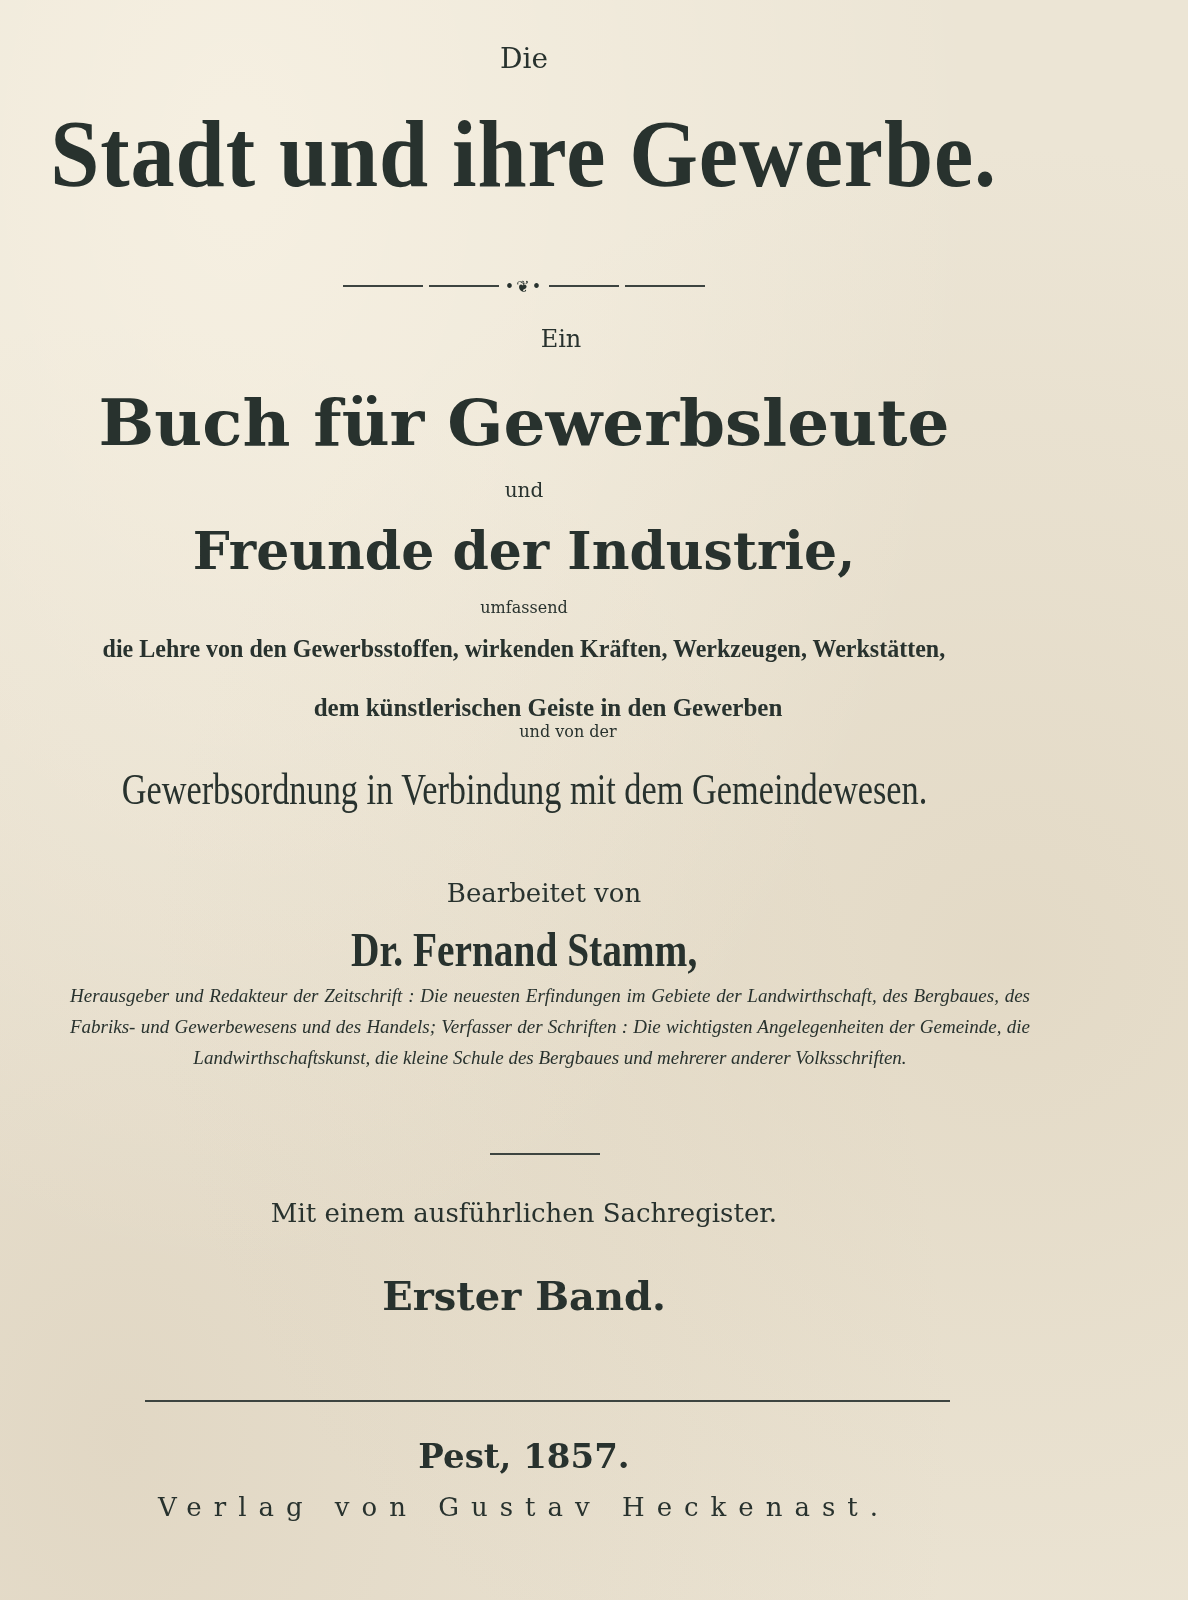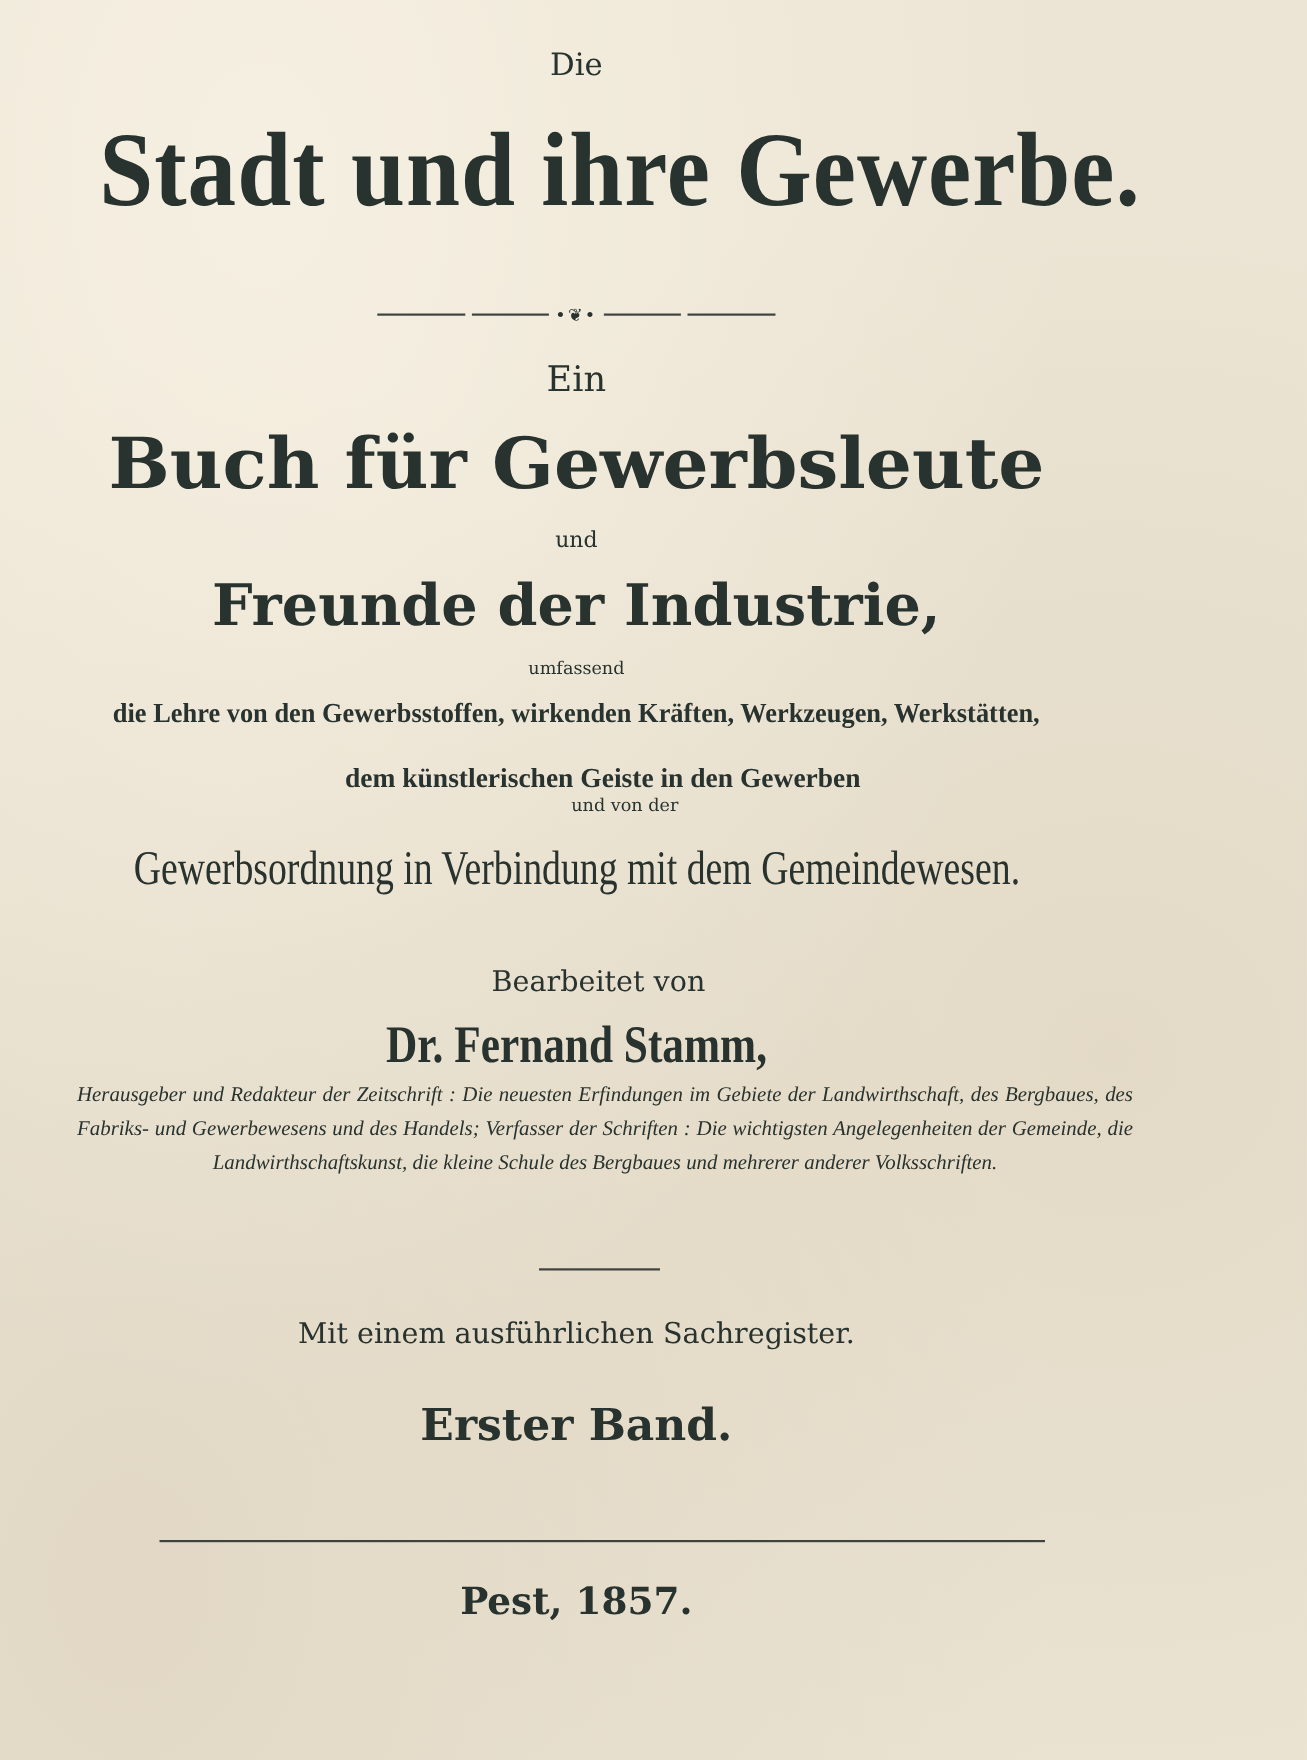--- a/index.html
+++ b/index.html
@@ -11,28 +11,28 @@
         radial-gradient(ellipse at 85% 60%, rgba(210,196,170,0.35), transparent 60%),
         radial-gradient(ellipse at 10% 90%, rgba(205,190,165,0.35), transparent 55%);
       color: #28322e;
       font-family: "DejaVu Serif", serif;
       position: relative;
     }
     .page { position: absolute; inset: 0; }
     .line { position: absolute; left: 0; width: 1048px; text-align: center; white-space: nowrap; }
     .cond { display: inline-block; transform-origin: center; }
     #die { top: 42px; font-size: 28px; }
-    #title { top: 98px; font-size: 96px; font-family: "Liberation Serif", serif; font-weight: bold; letter-spacing: 1px; padding-left: 40px; }
+    #title { top: 98px; font-size: 96px; font-family: "Liberation Serif", serif; font-weight: bold; letter-spacing: 1px; }
     #title .cond { transform: scaleX(0.92); }
     #orn { top: 272px; }
     .ornament { display:inline-flex; align-items:center; gap:6px; }
     .ornament .rule { width: 80px; height: 2px; background: #3d4440; display:inline-block; }
     .ornament .rule.long { width: 70px; }
     .ornament .glyph { font-size: 16px; letter-spacing: 2px; }
-    #ein { top: 325px; font-size: 32px; }
+    #ein { top: 325px; font-size: 24px; padding-left: 37px; }
     #buch { top: 385px; font-size: 64px; font-weight: bold; }
     #buch .cond { transform: scaleX(1.03); }
     #und1 { top: 478px; font-size: 20px; }
     #freunde { top: 520px; font-size: 52px; font-weight: bold; }
     #umf { top: 598px; font-size: 16px; }
     #lehre1 { top: 635px; font-size: 25px; font-weight: bold; font-family: "Liberation Serif", serif; }
     #lehre1 .cond { transform: scaleX(0.96); }
     #lehre2 { top: 694px; font-size: 25px; font-weight: bold; font-family: "Liberation Serif", serif; margin-left: 24px; }
     #undvon { top: 722px; font-size: 16px; padding-left: 44px; }
     #gewo { top: 764px; font-size: 44px; font-family: "Liberation Serif", serif; }
@@ -74,13 +74,14 @@
   <div class="line" id="undvon">und von der</div>
   <div class="line" id="gewo"><span class="cond">Gewerbsordnung in Verbindung mit dem Gemeindewesen.</span></div>
   <div class="line" id="bearb">Bearbeitet von</div>
   <div class="line" id="author"><span class="cond">Dr. Fernand Stamm,</span></div>
   <div class="bio" id="bio">Herausgeber und Redakteur der Zeitschrift : Die neuesten Erfindungen im Gebiete der Landwirthschaft, des Bergbaues, des Fabriks- und Gewerbewesens und des Handels; Verfasser der Schriften : Die wichtigsten Angelegenheiten der Gemeinde, die Landwirthschaftskunst, die kleine Schule des Bergbaues und mehrerer anderer Volksschriften.</div>
   <div id="rule1"></div>
   <div class="line" id="mit">Mit einem ausführlichen Sachregister.</div>
   <div class="line" id="band">Erster Band.</div>
   <div id="rule2"></div>
   <div class="line" id="pest">Pest, 1857.</div>
+  <div class="line" id="verlag">Verlag von Gustav Heckenast.</div>
 </div>
 
 </body></html>

